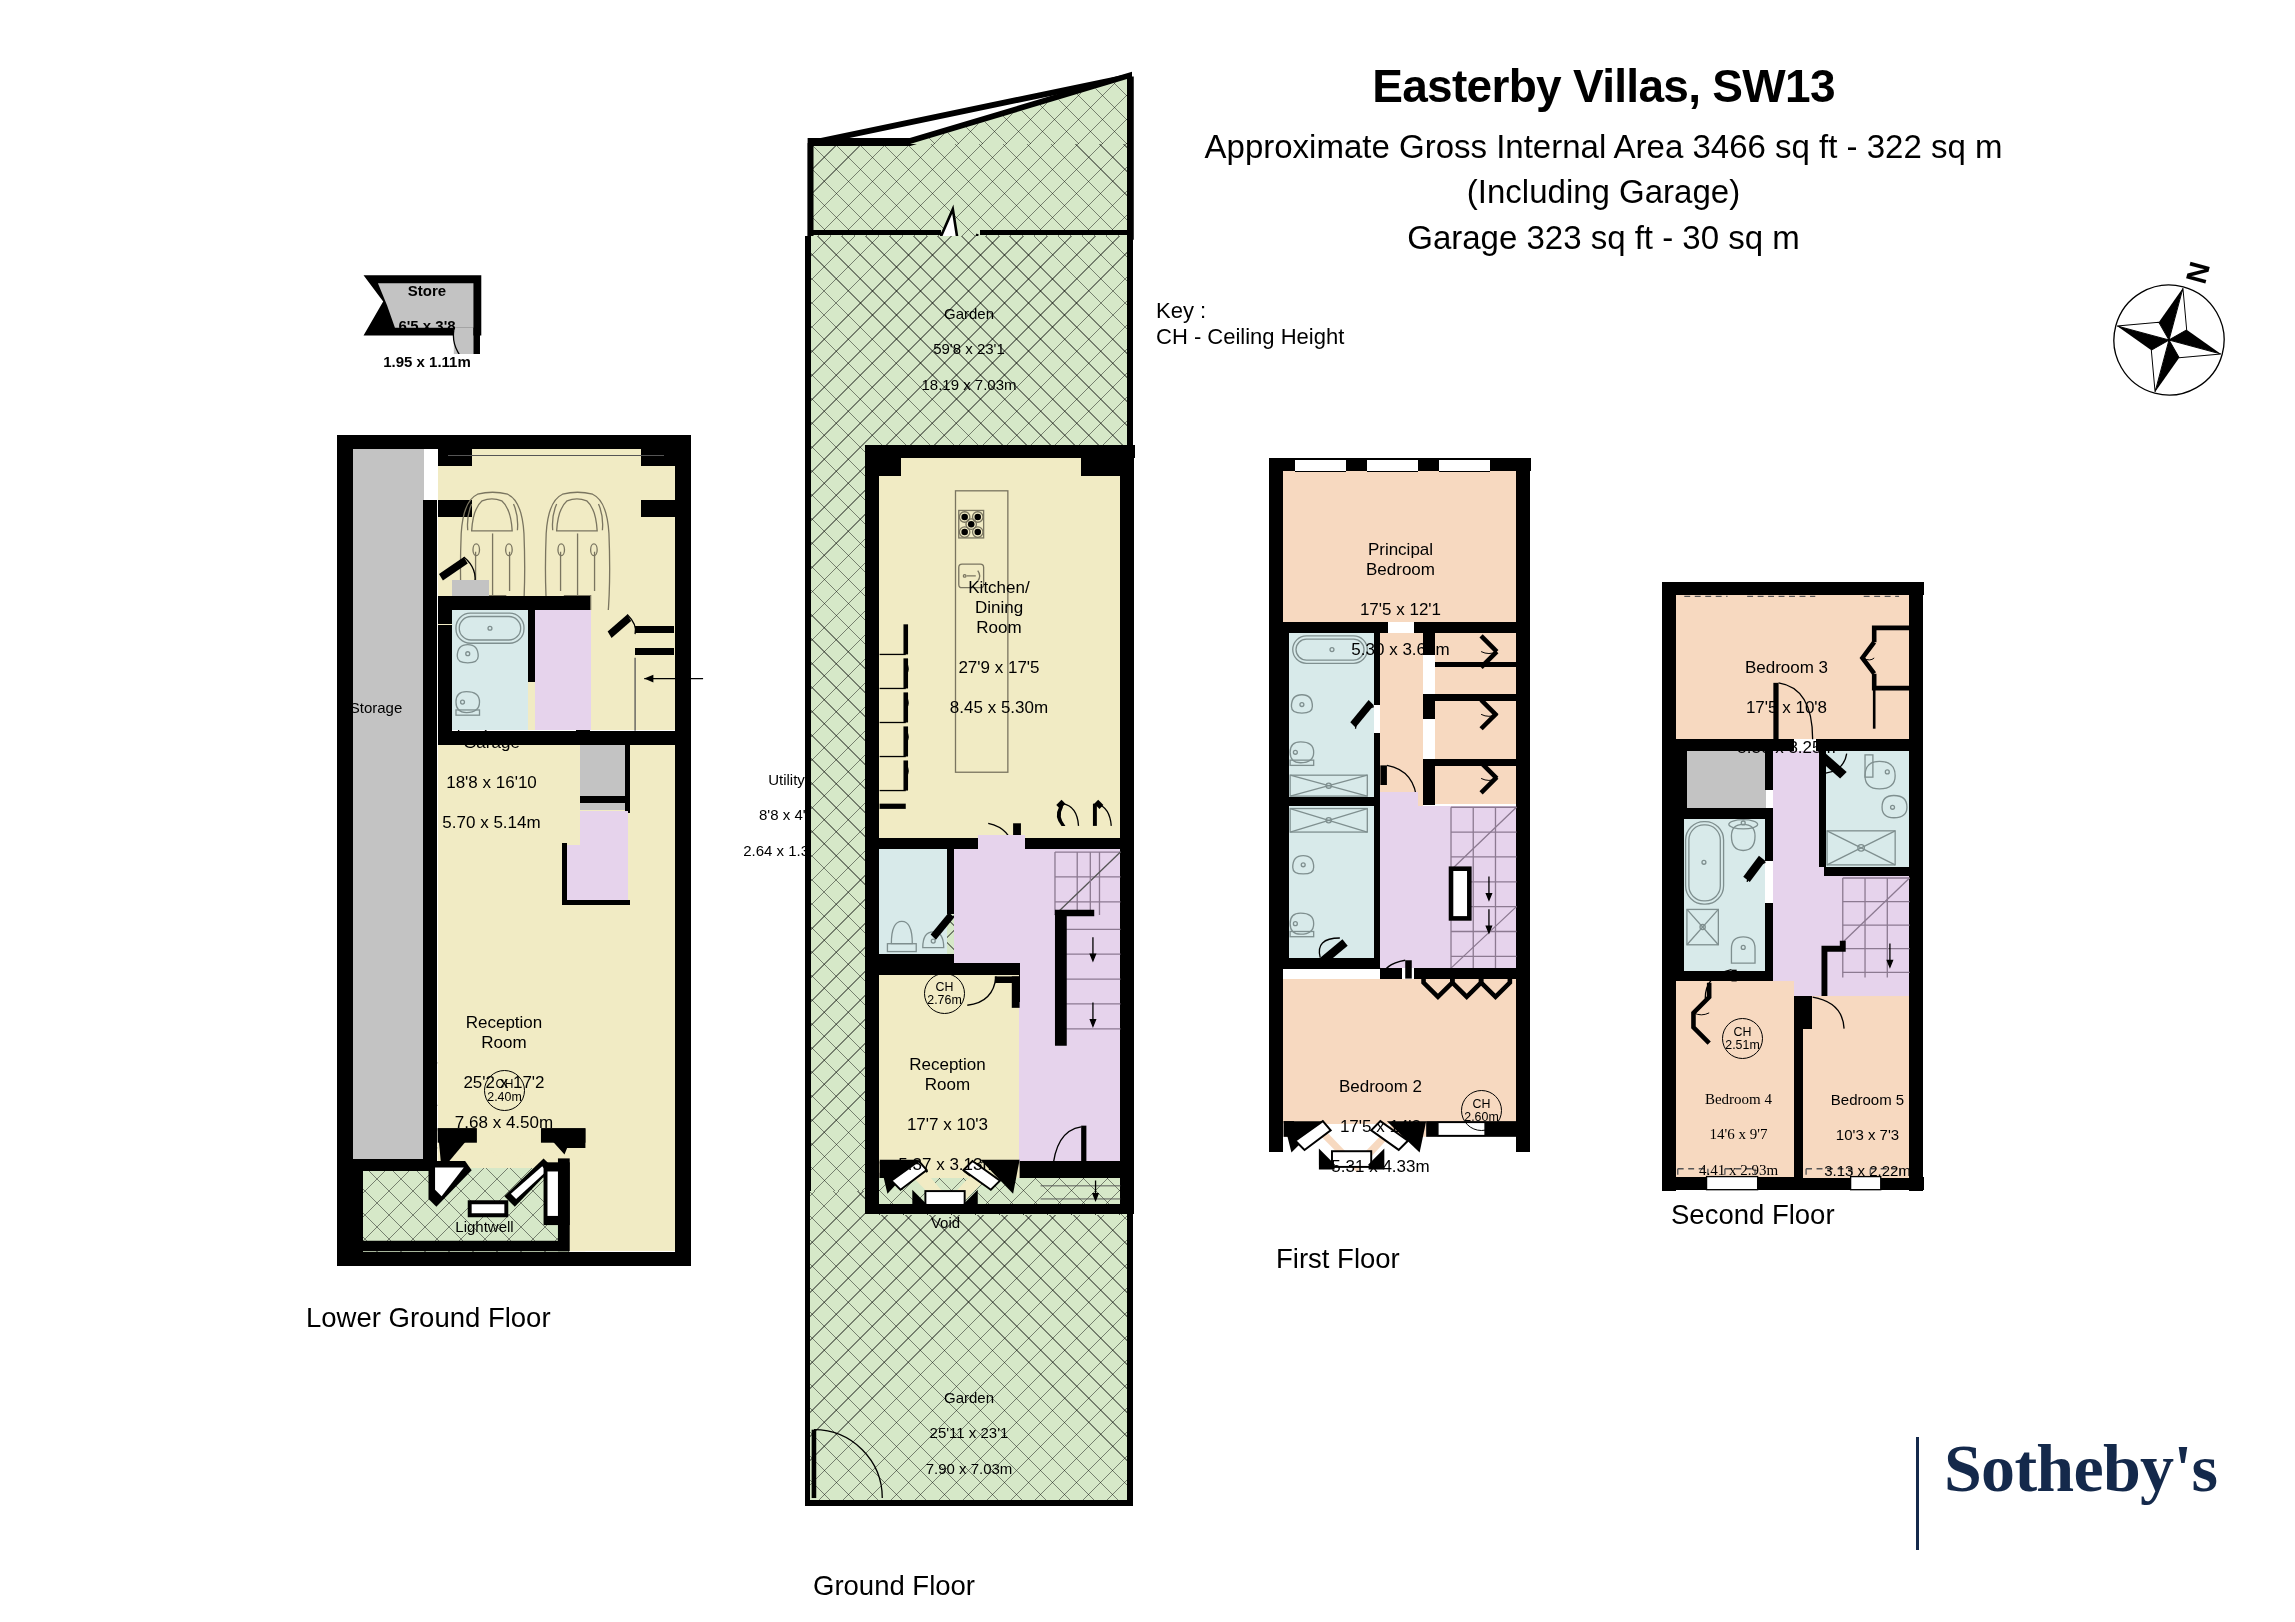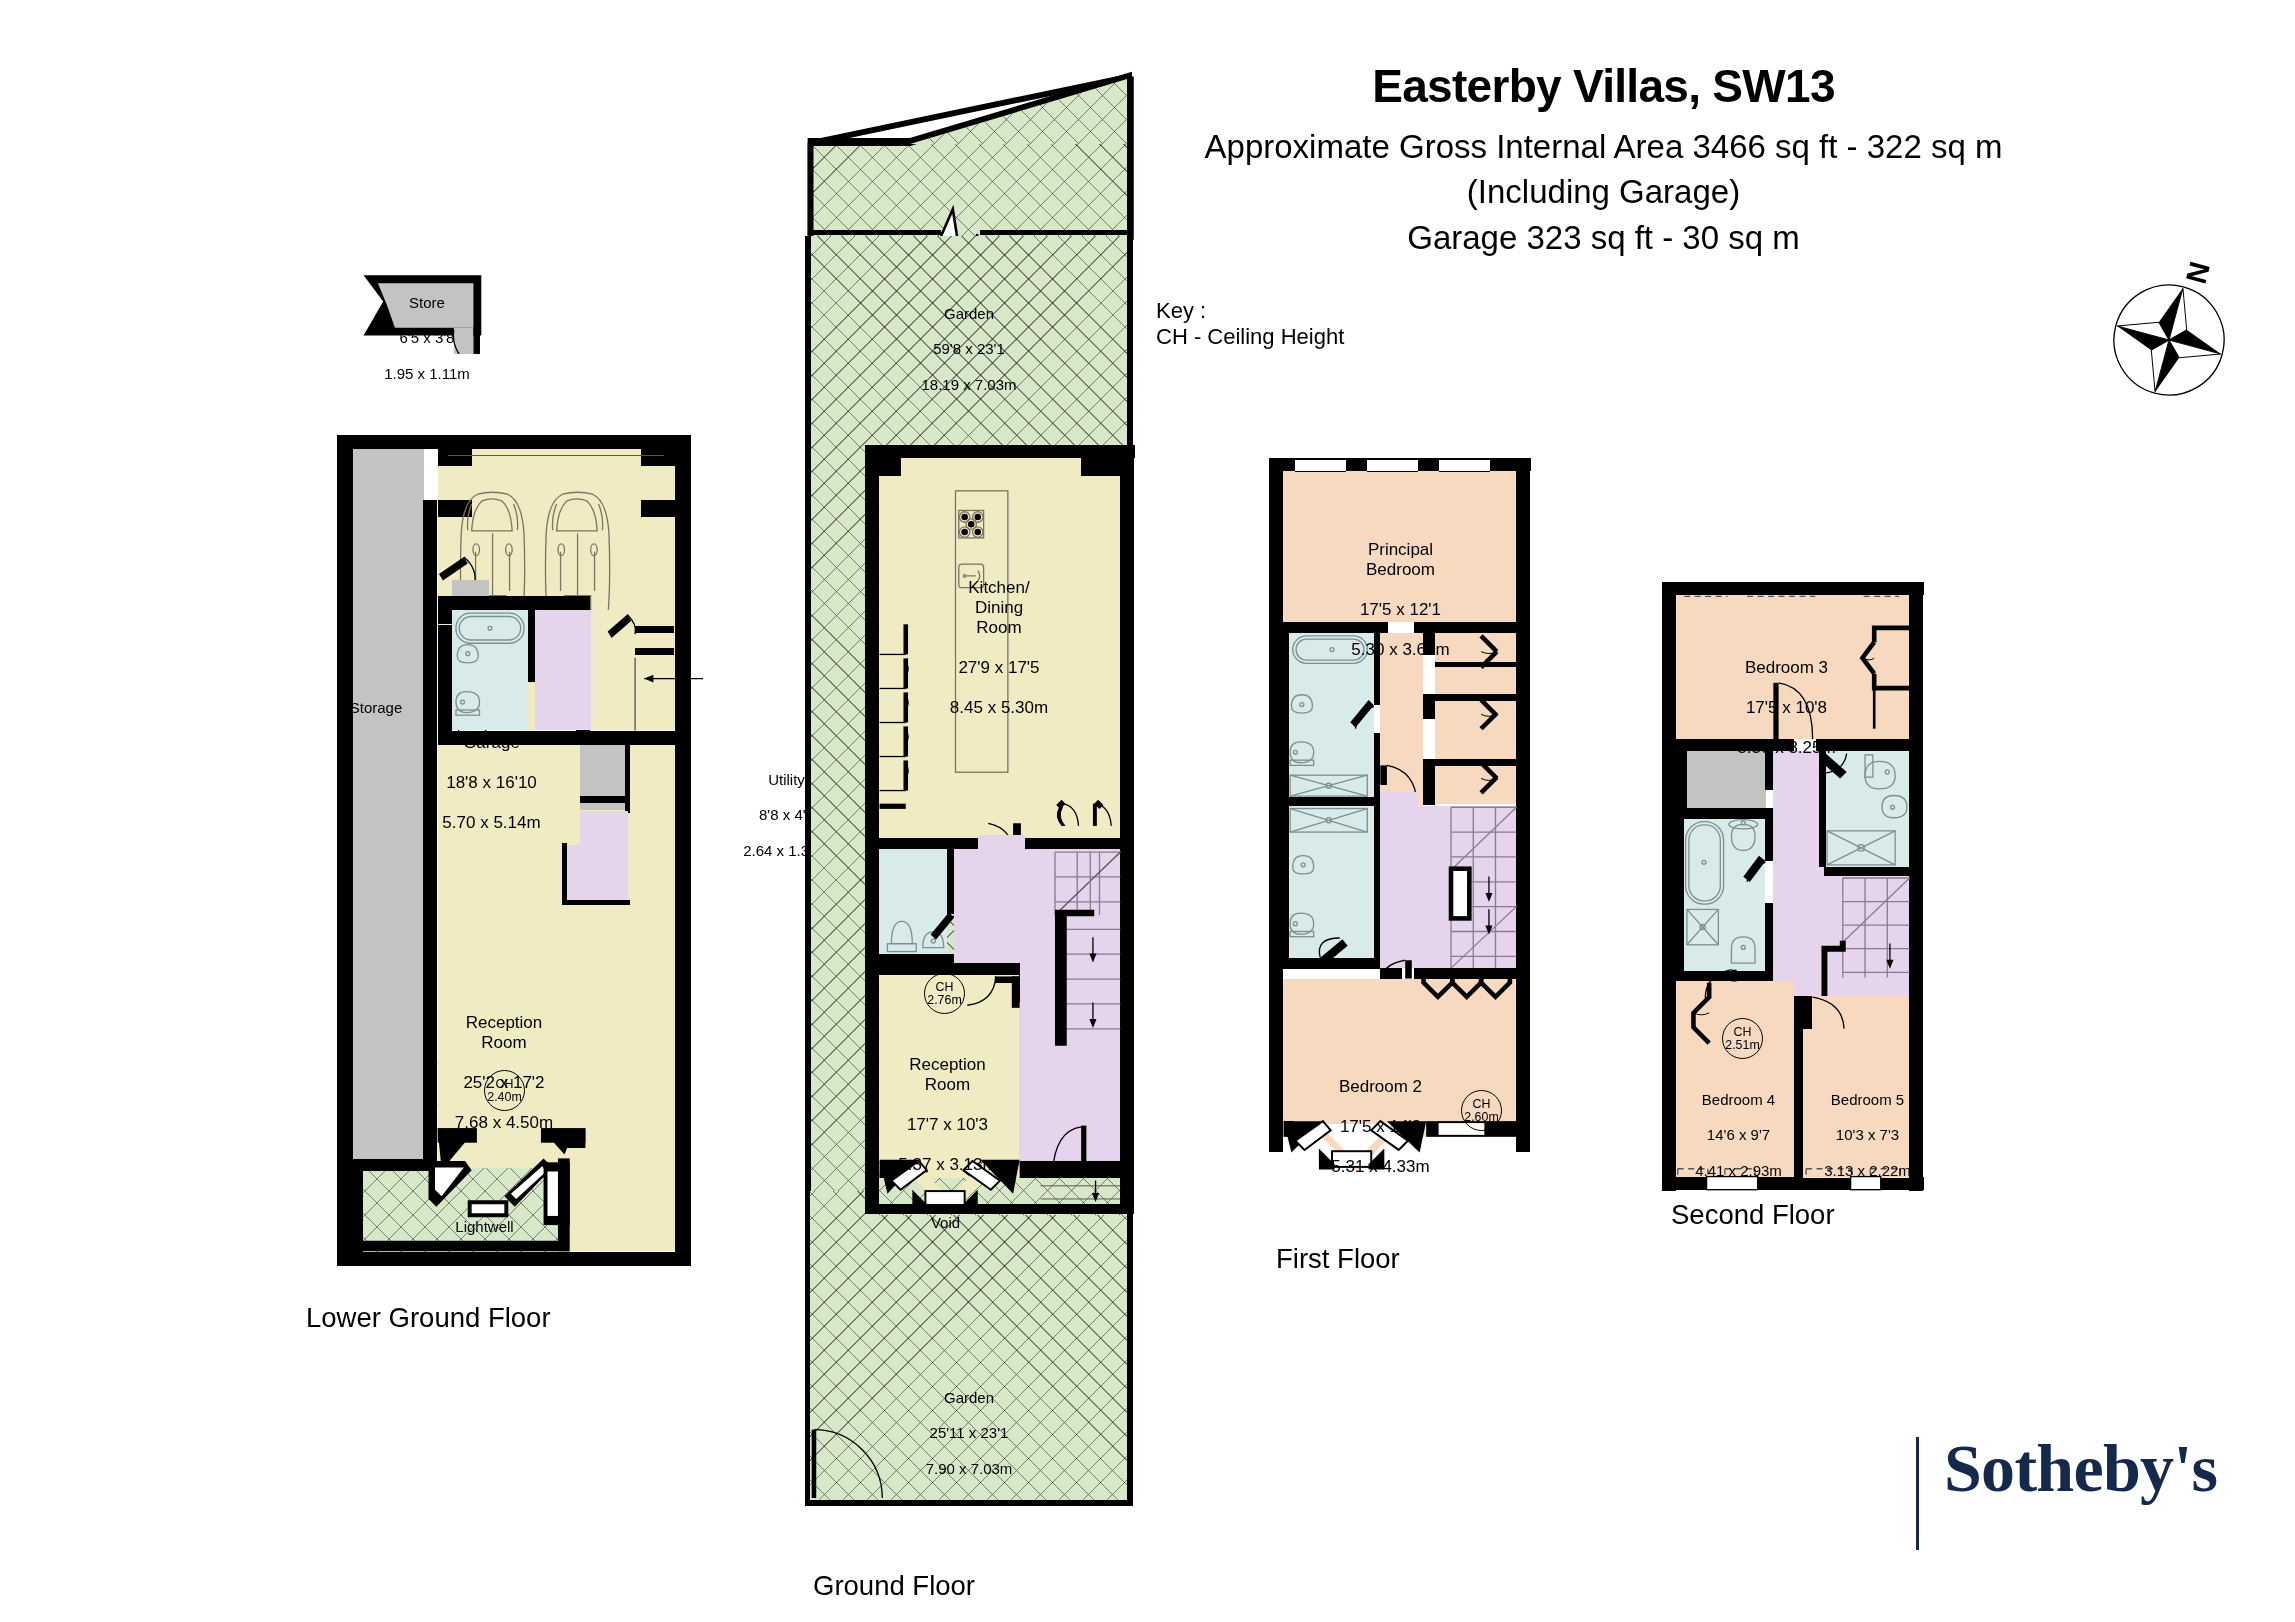--- a/index.html
+++ b/index.html
@@ -102,21 +102,21 @@
 
 <div class="abs" style="left:357px;top:262px;">
   <svg width="157" height="92" viewBox="0 0 240 140">
     <polygon points="10,20 190,20 190,112 95,112 55,112 10,112 40,60" fill="#000"></polygon>
     <polygon points="32,32 178,32 178,100 58,100 46,66" fill="#c3c3c3"></polygon>
     <rect x="148" y="100" width="30" height="60" fill="#c3c3c3"></rect>
     <rect x="178" y="100" width="10" height="62" fill="#000"></rect>
     <path d="M148,104 A52,52 0 0 0 180,160" fill="none" stroke="#000" stroke-width="2"></path>
   </svg>
 </div>
-<div class="lbl lbl-sm abs" style="left:378px;top:276px;width:98px;">
+<div class="lbl lbl-sm abs" style="left:378px;top:264px;width:98px;font-weight:bold;">
   <div>Store</div>
   <div>6'5 x 3'8</div>
   <div>1.95 x 1.11m</div>
 </div>
 
 <div class="abs" style="left:337px;top:435px;width:353px;height:831px;">
 
   <div class="wall" style="left:0;top:0;width:353px;height:14.4px;"></div>
   <div class="wall" style="left:0;top:0;width:15.7px;height:831px;"></div>
   <div class="wall" style="left:338px;top:0;width:15.7px;height:831px;"></div>
@@ -766,21 +766,21 @@
     </g>
     <rect x="288" y="908" width="46" height="20" fill="#fff" stroke="#000" stroke-width="2"></rect>
   </svg>
 </div>
 
 <div class="lbl abs" style="left:1708px;top:638px;width:157px;">
   <div>Bedroom 3</div>
   <div>17'5 x 10'8</div>
   <div>5.30 x 3.25m</div>
 </div>
-<div class="lbl lbl-sm abs" style="left:1670px;top:1073px;width:137px;">
+<div class="lbl lbl-sm abs" style="left:1670px;top:1073px;width:137px;font-family:Liberation Serif, serif;">
   <div>Bedroom 4</div>
   <div>14'6 x 9'7</div>
   <div>4.41 x 2.93m</div>
 </div>
 <div class="lbl lbl-sm abs" style="left:1799px;top:1073px;width:137px;">
   <div>Bedroom 5</div>
   <div>10'3 x 7'3</div>
   <div>3.13 x 2.22m</div>
 </div>
 <div class="ch abs" style="left:1722px;top:1018px;">

